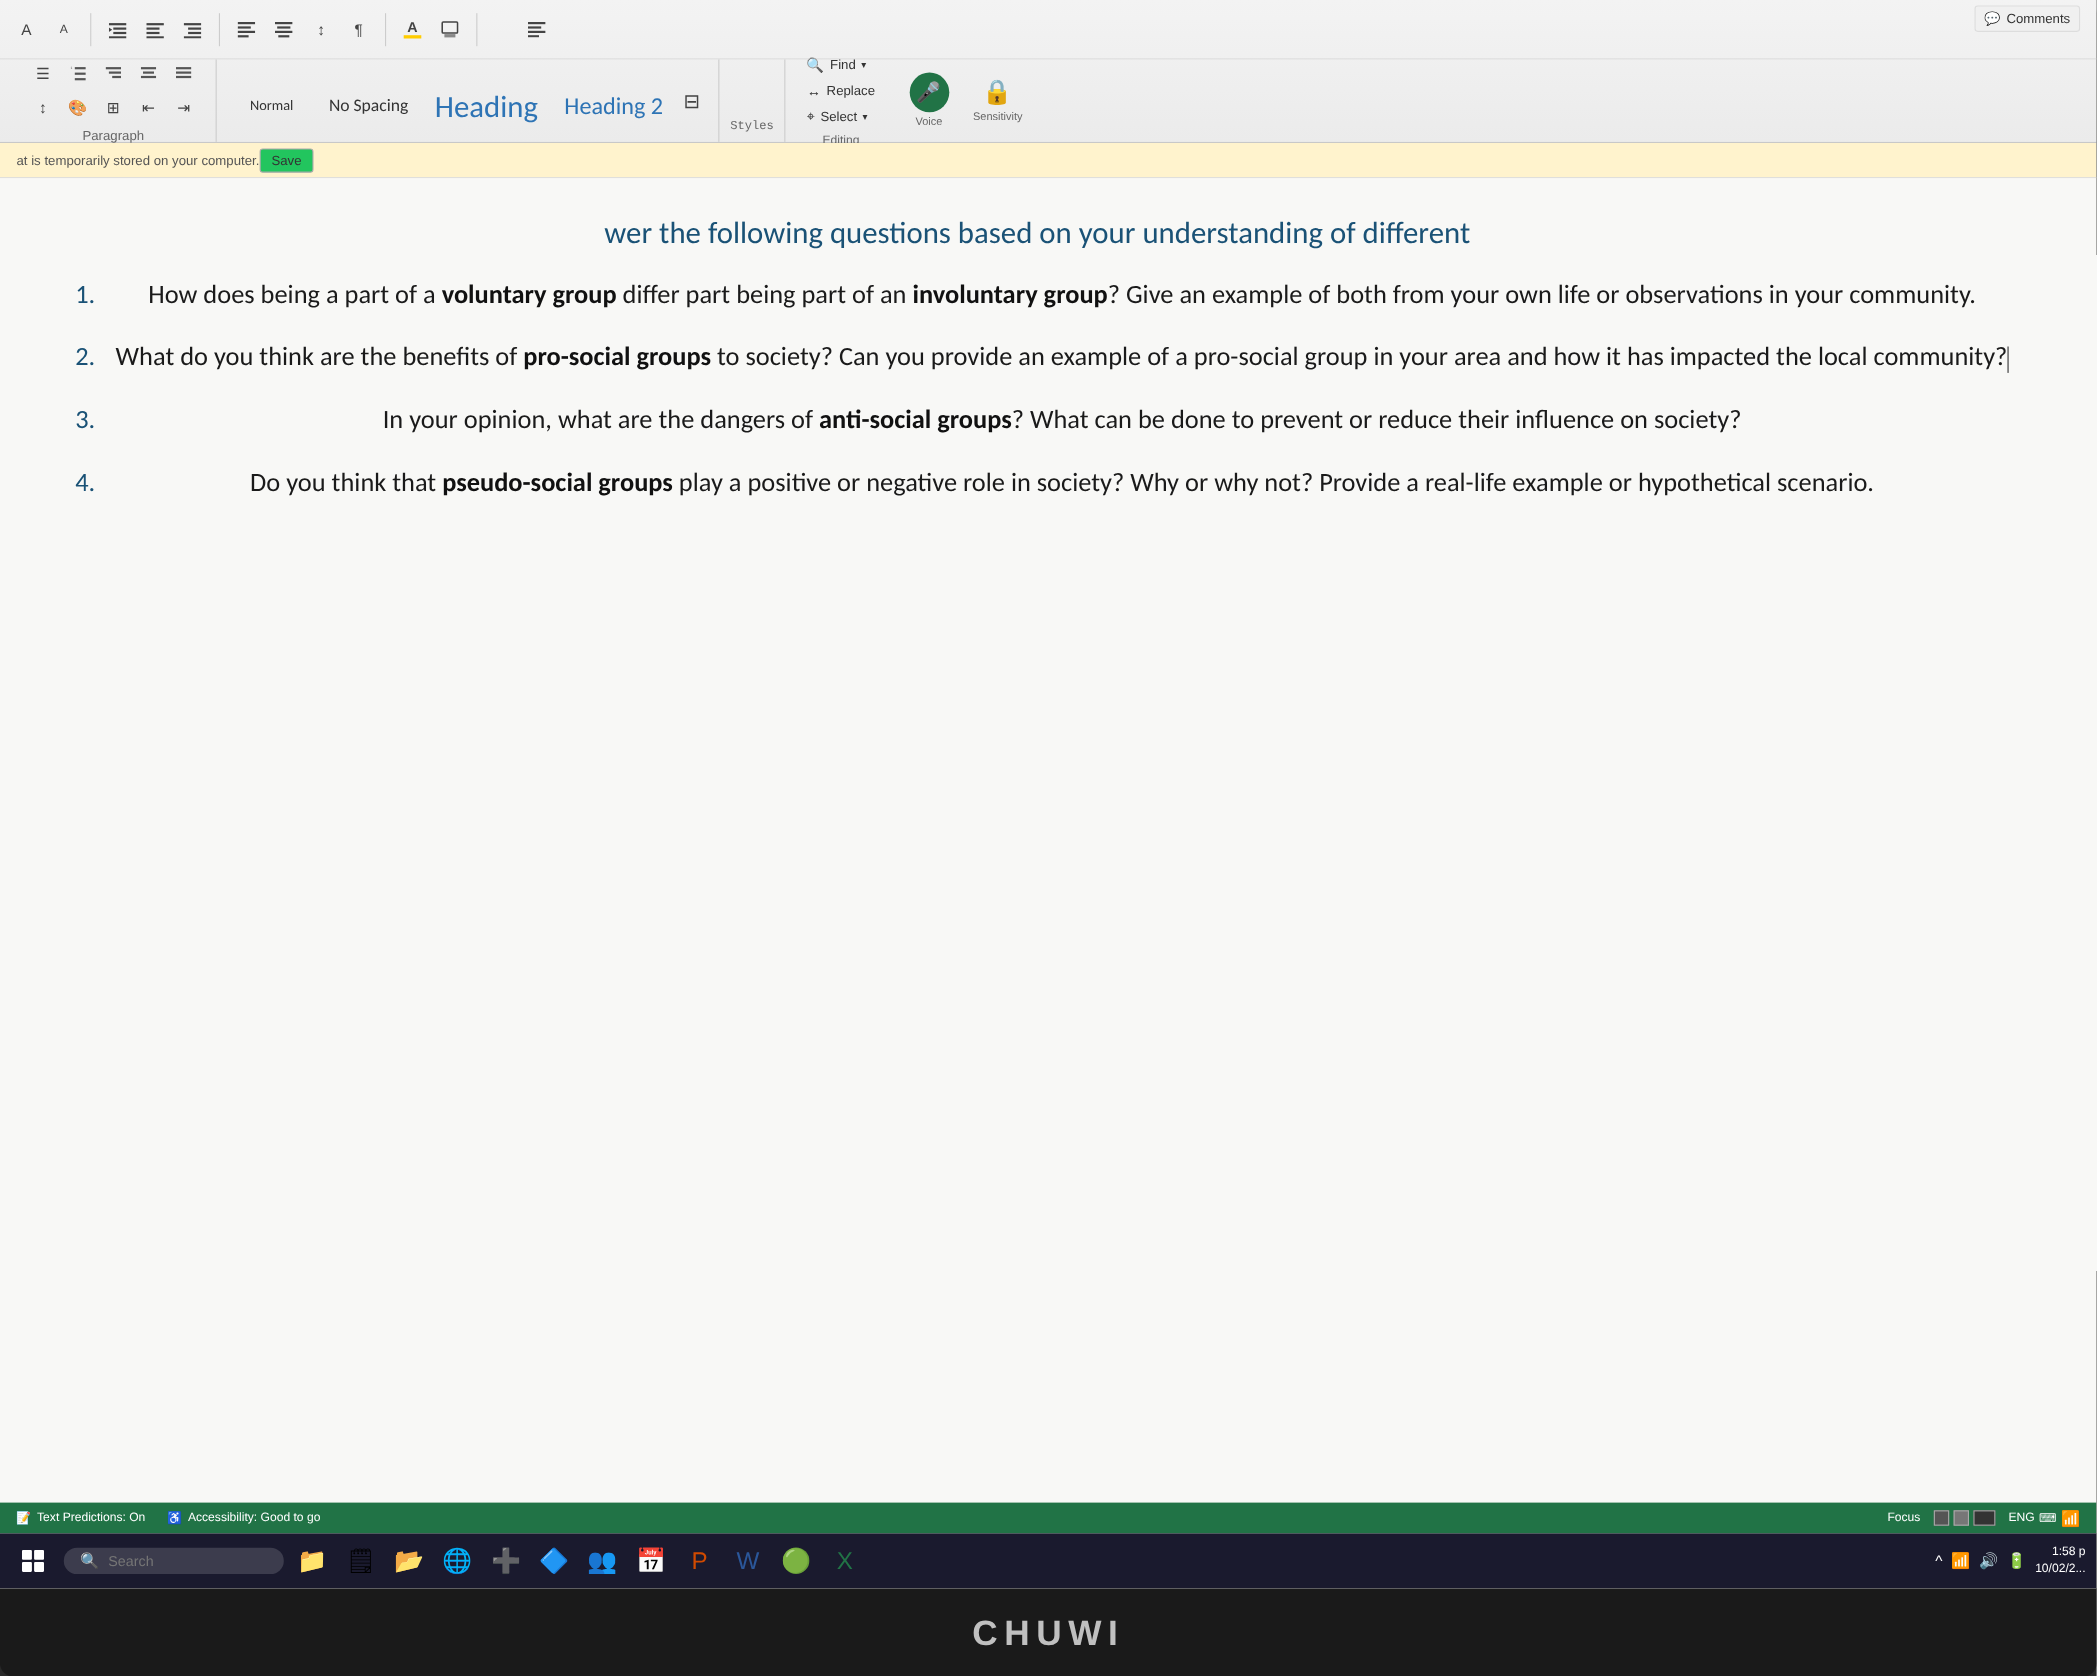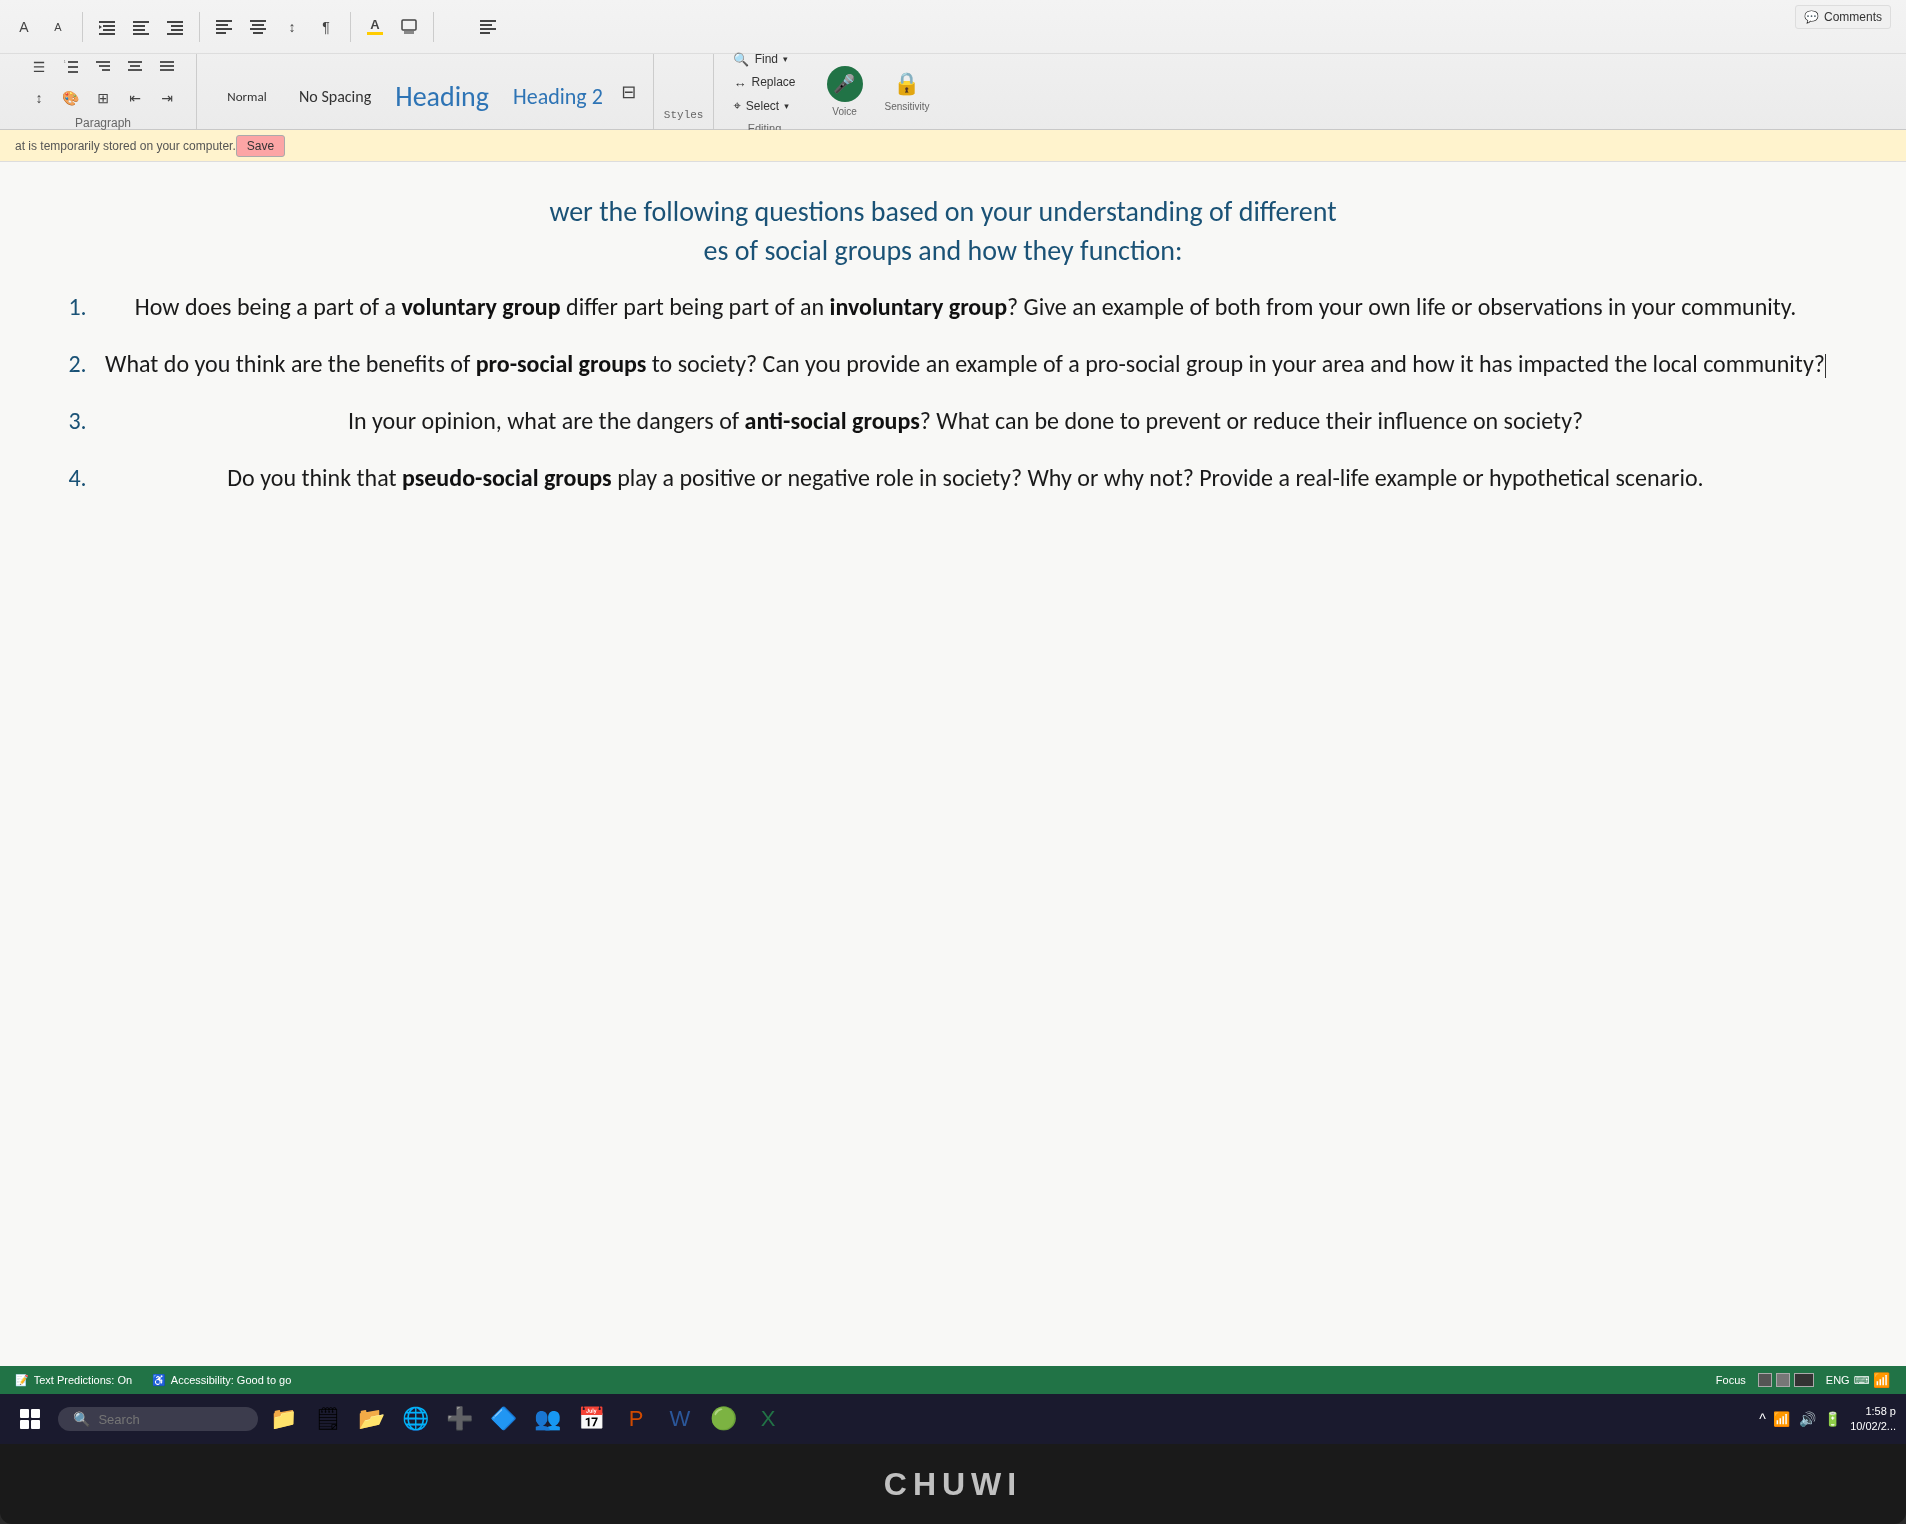--- a/index.html
+++ b/index.html
@@ -176,21 +176,21 @@
       border-bottom: 1px solid #ddd;
       display: flex;
       align-items: center;
       padding: 0 15px;
       font-size: 12px;
       color: #555;
     }
 
     .save-btn {
       padding: 3px 10px;
-      background: #fca5a5;
+      background: #22c55e;
       border: 1px solid #aaa;
       border-radius: 3px;
       font-size: 12px;
       cursor: pointer;
       color: #333;
     }
 
     
     .document-content {
       position: absolute;
@@ -655,23 +655,20 @@
       <span>at is temporarily stored on your computer.</span>
       <button class="save-btn">Save</button>
     </div>
 
     <div class="document-content">
 
       <div class="doc-intro">
         <div>
           <span>wer the following questions based on your understanding of different</span>
         </div>
-        <div>
-          <span>es of social groups and how they function:</span>
-        </div>
       </div>
 
       <ol class="question-list">
 
         <li class="question-item">
           <span class="q-number">1.</span>
           <span class="q-text">
             <span>How does being a part of a </span><b>voluntary group</b><span> differ part being part of an </span><b>involuntary group</b><span>? Give an example of both from your own life or observations in your community.</span>
           </span>
         </li>

